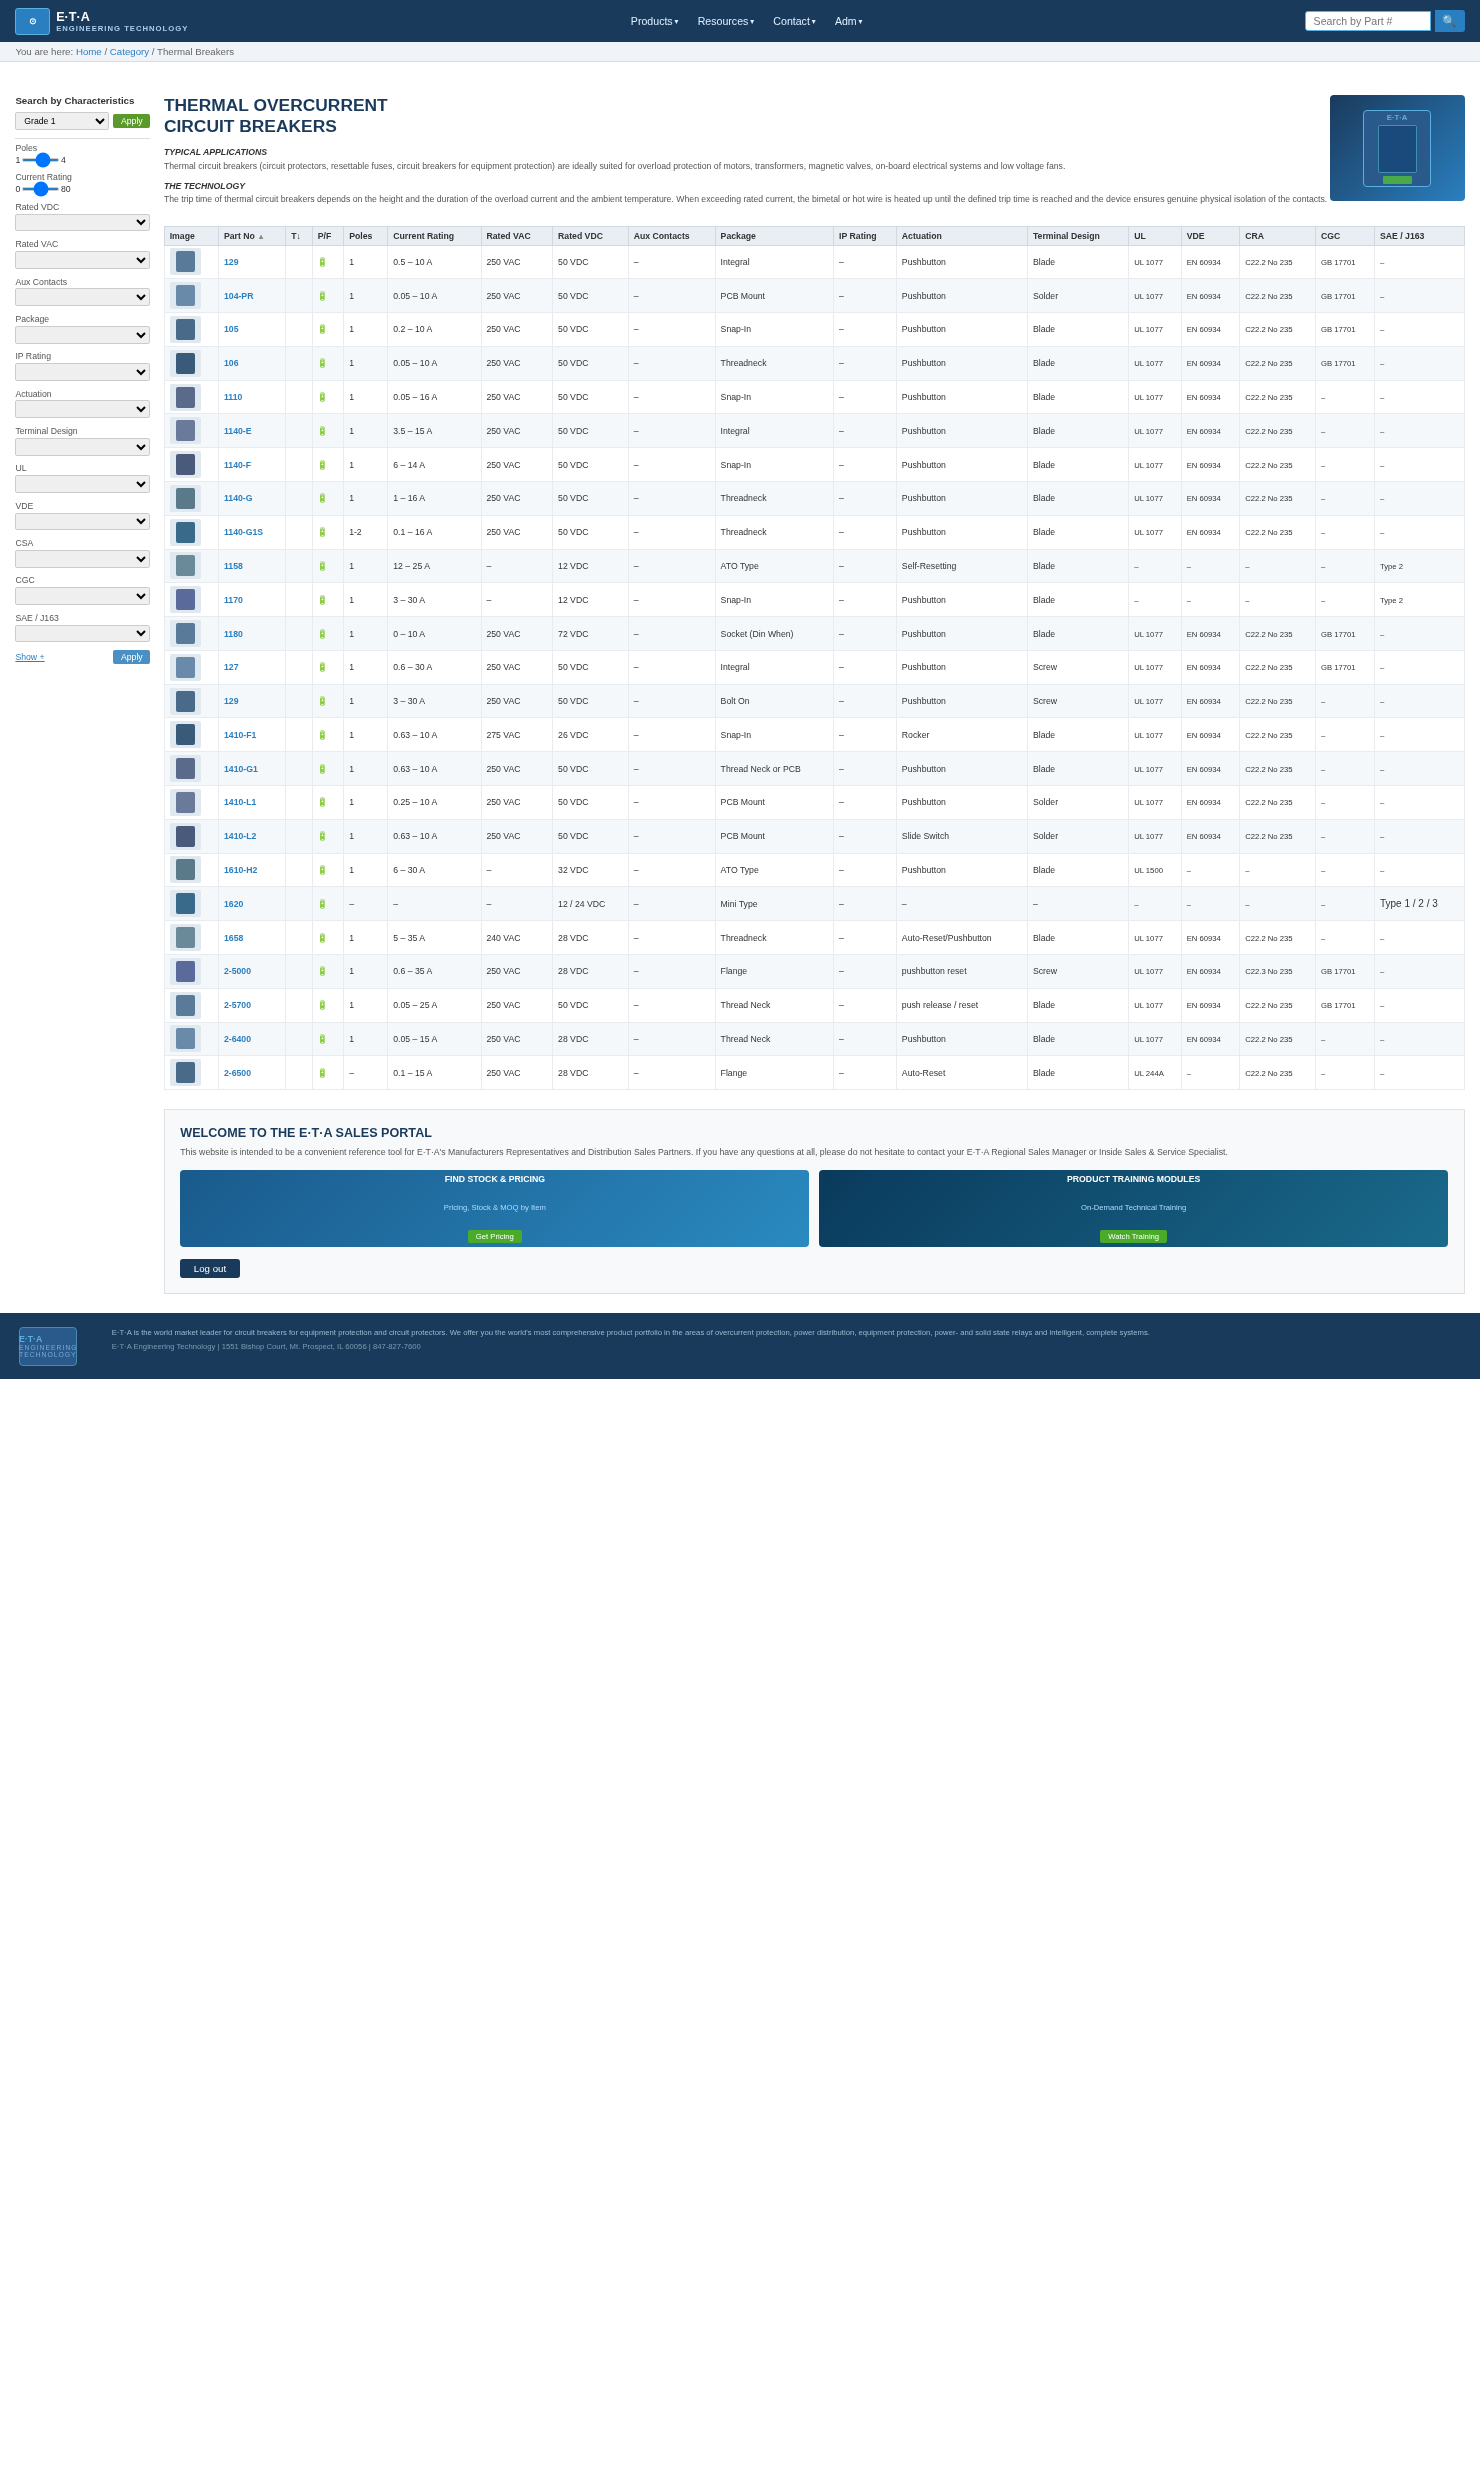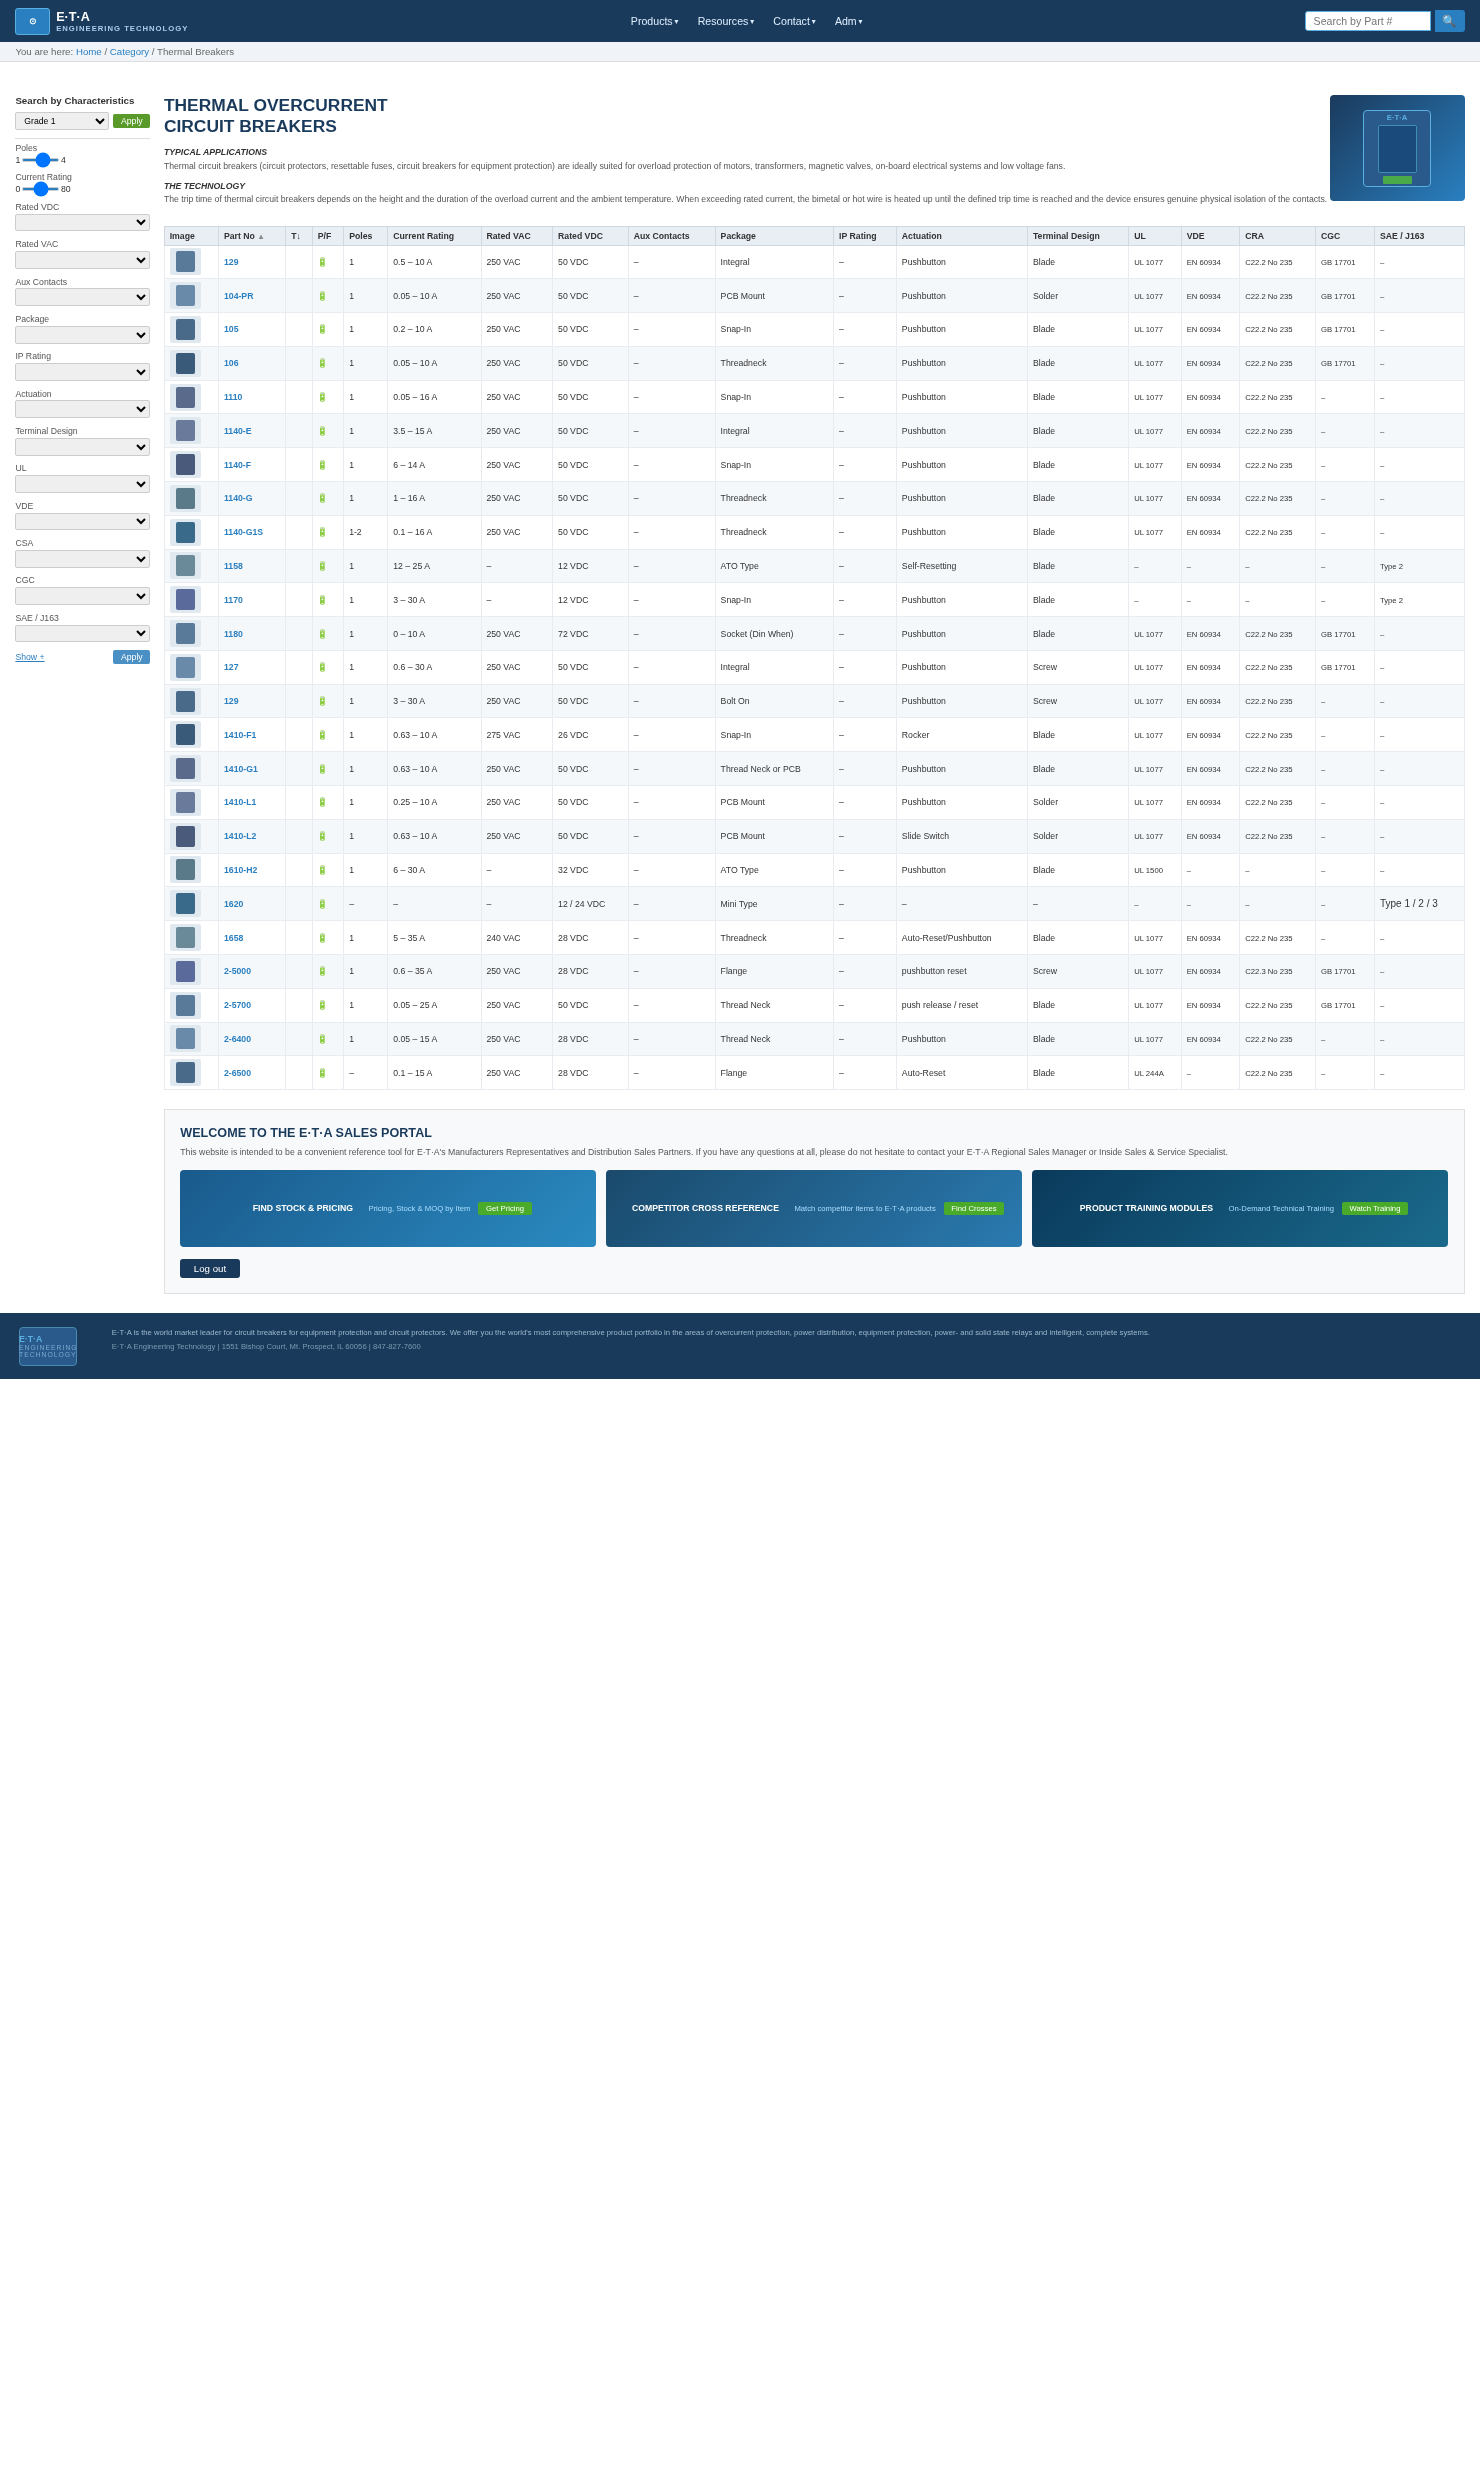--- a/index.html
+++ b/index.html
@@ -65,21 +65,21 @@
     .products-table tr:nth-child(even) { background: #f5f8fb; }
     .part-link { color: #2a7fc0; text-decoration: none; font-weight: bold; font-size: 8.7px; }
     .product-thumb { width: 31px; height: 27px; background: #e0e8f0; border-radius: 1.9px; display: flex; align-items: center; justify-content: center; }
     .thumb-shape { width: 19.3px; height: 21px; background: #4a7aaa; border-radius: 1.9px; }
 
     
     .welcome-section { margin-top: 19.3px; padding: 15.4px; background: #f8f9fa; border: 1px solid #e0e0e0; }
     .welcome-title { font-size: 12.6px; font-weight: bold; color: #1a3a5c; margin-bottom: 5.8px; }
     .welcome-text { font-size: 8.7px; color: #555; line-height: 1.5; margin-bottom: 11.6px; }
     .promo-cards { display: flex; gap: 9.7px; margin-bottom: 11.6px; }
-    .promo-card { flex: 1; height: 77px; border-radius: 3.9px; position: relative; overflow: hidden; display: flex; flex-direction: row; align-items: center; justify-content: center; gap: 2px; }
+    .promo-card { flex: 1; height: 77px; border-radius: 3.9px; position: relative; overflow: hidden; display: flex; flex-direction: column; align-items: center; justify-content: center; gap: 18px; }
     .promo-card-1 { background: linear-gradient(135deg, #1a5a8c, #2a8ac0); }
     .promo-card-2 { background: linear-gradient(135deg, #1a4a6c, #2a7ab0); }
     .promo-card-3 { background: linear-gradient(135deg, #0a3a5c, #1a6a8c); }
     .promo-card-title { color: #fff; font-size: 8.7px; font-weight: bold; text-align: center; text-transform: uppercase; padding: 0 7.7px; line-height: 1.3; }
     .promo-card-sub { color: #aaddff; font-size: 7.7px; text-align: center; padding: 0 5.8px; }
     .promo-btn { background: #4aaa2a; color: #fff; border: none; padding: 1.9px 7.7px; border-radius: 1.9px; font-size: 7.7px; cursor: pointer; }
     .logout-btn { background: #1a3a5c; color: #fff; border: none; padding: 3.9px 13.5px; border-radius: 2.9px; font-size: 9.7px; cursor: pointer; }
 
     
     .footer { background: #1a3a5c; color: #aaccee; padding: 13.5px 19.3px; margin-top: 9.7px; }
@@ -873,25 +873,20 @@
 
     <div class="welcome-section">
       <div class="welcome-title">WELCOME TO THE E·T·A SALES PORTAL</div>
       <div class="welcome-text">This website is intended to be a convenient reference tool for E·T·A's Manufacturers Representatives and Distribution Sales Partners. If you have any questions at all, please do not hesitate to contact your E·T·A Regional Sales Manager or Inside Sales &amp; Service Specialist.</div>
       <div class="promo-cards">
         <div class="promo-card promo-card-1">
           <div class="promo-card-title">FIND STOCK &amp; PRICING</div>
           <div class="promo-card-sub">Pricing, Stock &amp; MOQ by Item</div>
           <button class="promo-btn">Get Pricing</button>
         </div>
-        <div class="promo-card promo-card-2">
-          <div class="promo-card-title">COMPETITOR CROSS REFERENCE</div>
-          <div class="promo-card-sub">Match competitor items to E·T·A products</div>
-          <button class="promo-btn">Find Crosses</button>
-        </div>
         <div class="promo-card promo-card-3">
           <div class="promo-card-title">PRODUCT TRAINING MODULES</div>
           <div class="promo-card-sub">On-Demand Technical Training</div>
           <button class="promo-btn">Watch Training</button>
         </div>
       </div>
       <button class="logout-btn">Log out</button>
     </div>
 
   </main>

